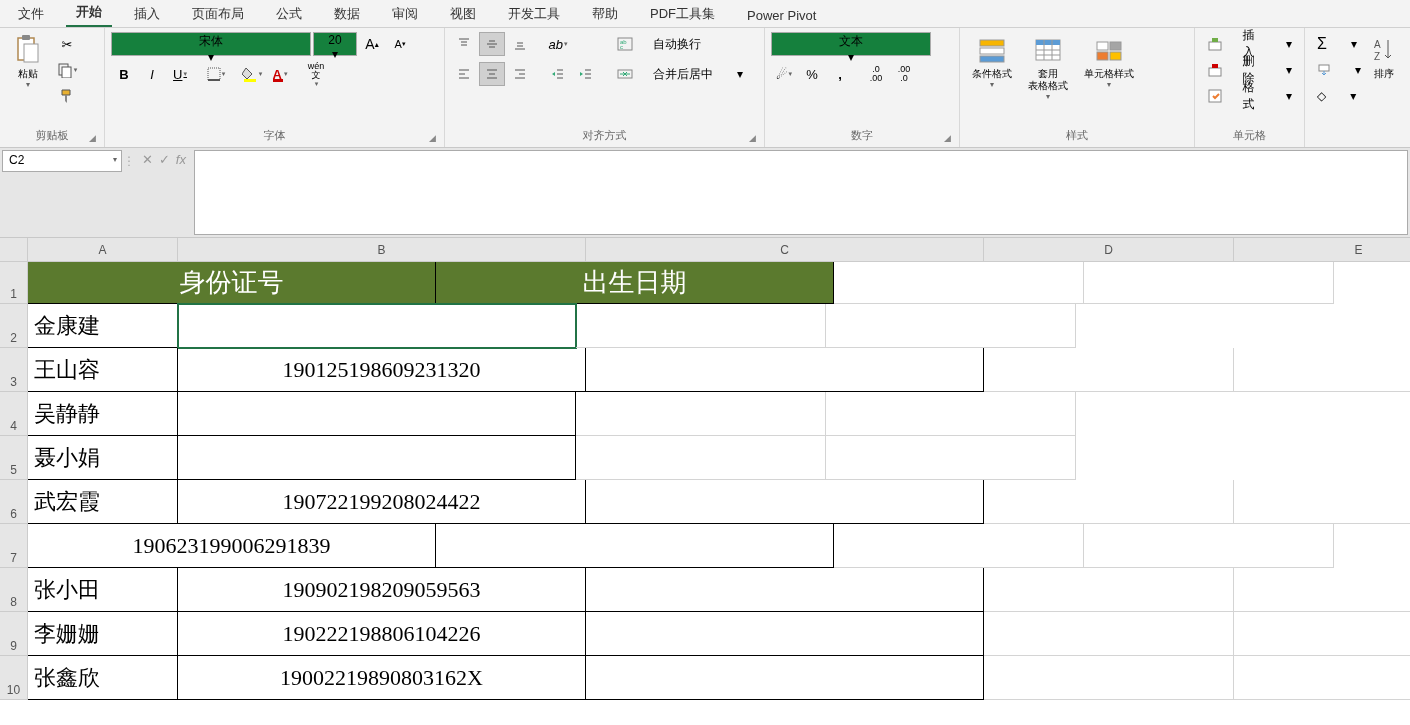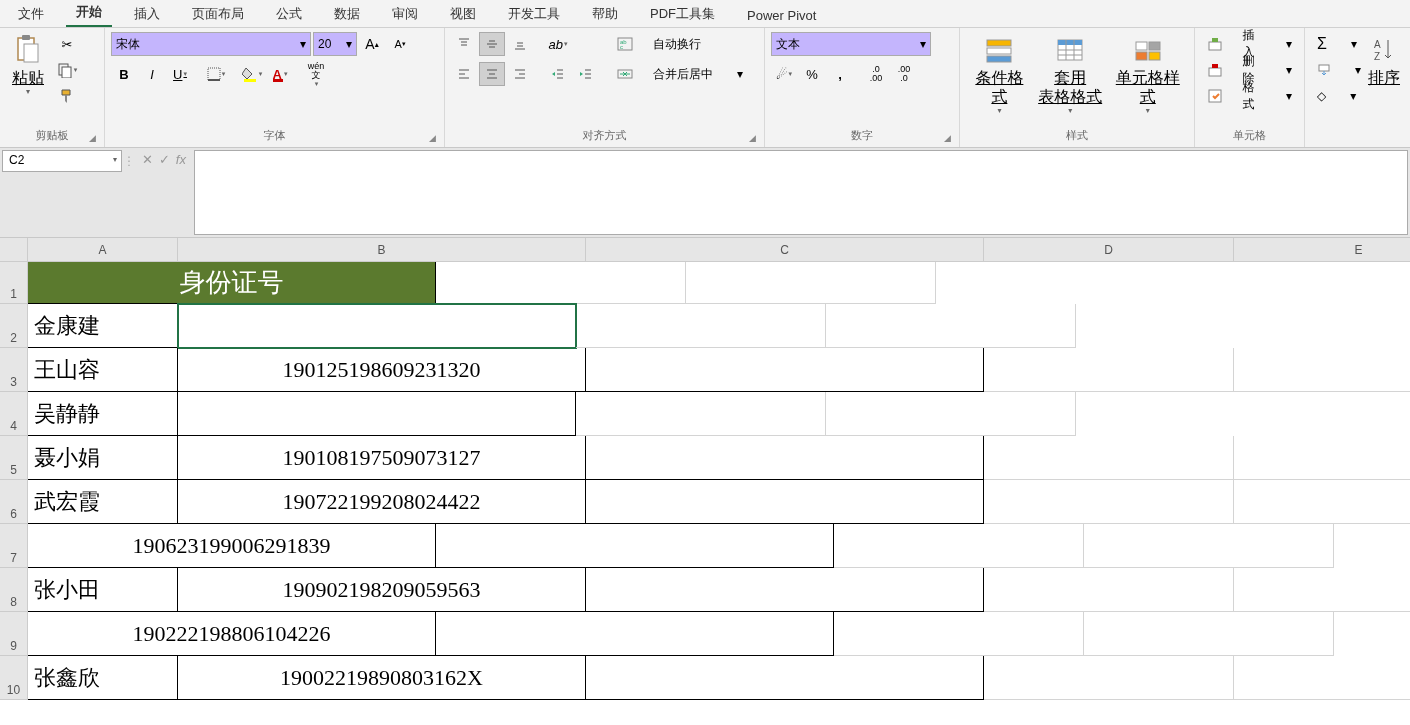--- a/index.html
+++ b/index.html
@@ -12,30 +12,30 @@
 
 
 .ribbon { display: flex; height: 120px; background: #f3f3f3; border-bottom: 1px solid #c8c8c8; }
 .group { display: flex; flex-direction: column; border-right: 1px solid #d8d8d8; padding: 4px 6px 2px 6px; position: relative; }
 .group-body { flex: 1; display: flex; align-items: flex-start; gap: 4px; }
 .group-title { text-align: center; font-size: 11px; color: #666; padding: 2px 0; position: relative; }
 .group-title .launcher { position: absolute; right: 2px; bottom: 2px; font-size: 9px; color: #888; cursor: pointer; }
 
 .bigbtn { display: flex; flex-direction: column; align-items: center; justify-content: center; padding: 2px 6px; cursor: pointer; min-width: 40px; }
 .bigbtn .ico { width: 32px; height: 32px; display: flex; align-items: center; justify-content: center; font-size: 20px; }
-.bigbtn .lbl { font-size: 16px; text-align: center; margin-top: 2px; line-height: 1.2; text-decoration: underline; }
+.bigbtn .lbl { font-size: 10px; text-align: center; margin-top: 2px; line-height: 1.2; }
 .bigbtn .caret { font-size: 8px; color: #666; }
 
 .col { display: flex; flex-direction: column; gap: 2px; }
 .row { display: flex; align-items: center; gap: 2px; }
 .smbtn { width: 26px; height: 24px; display: flex; align-items: center; justify-content: center; cursor: pointer; border: 1px solid transparent; font-size: 13px; }
 .smbtn.active { background: #d0d0d0; border-color: #aaa; }
 .smbtn .caret { font-size: 7px; margin-left: 1px; color: #666; }
 
-.fontbox { height: 24px; border: 1px solid #ababab; background: #c4b5fd; padding: 0 4px; display: flex; align-items: center; justify-content: space-between; font-size: 12px; }
+.fontbox { height: 24px; border: 1px solid #ababab; background: #15803d; padding: 0 4px; display: flex; align-items: center; justify-content: space-between; font-size: 12px; flex-direction: column; }
 .fontname { width: 200px; }
 .fontsize { width: 44px; }
 
 .midbtn { height: 24px; display: flex; align-items: center; padding: 0 6px; cursor: pointer; gap: 20px; font-size: 12px; }
 
 .numfmt { width: 160px; }
 
 
 .fxbar { display: flex; align-items: stretch; height: 90px; border-bottom: 1px solid #c8c8c8; background: #e6e6e6; }
 .namebox { width: 120px; border: 1px solid #ababab; background: #fff; display: flex; align-items: flex-start; padding: 2px 6px; font-size: 12px; margin: 2px; position: relative; height: 22px; }
@@ -453,20 +453,21 @@
       <div class="colhead cA">A</div>
       <div class="colhead cB">B</div>
       <div class="colhead cC">C</div>
       <div class="colhead cD">D</div>
       <div class="colhead cE">E</div>
     </div>
     <div class="cells">
 
       <div class="cellrow">
         <div class="cell hdrcell cB r1">身份证号</div>
+        <div class="cell hdrcell cC r1">出生日期</div>
         <div class="cell emptycell cD r1"></div>
         <div class="cell emptycell cE r1"></div>
       </div>
 
       <div class="cellrow">
         <div class="cell datacell left cA rD">金康建</div>
         <div class="cell datacell center cC rD selected"></div>
         <div class="cell emptycell cD rD"></div>
         <div class="cell emptycell cE rD"></div>
       </div>
@@ -478,21 +479,20 @@
         <div class="cell emptycell cE rD"></div>
       </div>
       <div class="cellrow">
         <div class="cell datacell left cA rD">吴静静</div>
         <div class="cell datacell center cC rD"></div>
         <div class="cell emptycell cD rD"></div>
         <div class="cell emptycell cE rD"></div>
       </div>
       <div class="cellrow">
         <div class="cell datacell left cA rD">聂小娟</div>
-        <div class="cell datacell center cB rD">190108197509073127</div>
         <div class="cell datacell center cC rD"></div>
         <div class="cell emptycell cD rD"></div>
         <div class="cell emptycell cE rD"></div>
       </div>
       <div class="cellrow">
         <div class="cell datacell left cA rD">武宏霞</div>
         <div class="cell datacell center cB rD">190722199208024422</div>
         <div class="cell datacell center cC rD"></div>
         <div class="cell emptycell cD rD"></div>
         <div class="cell emptycell cE rD"></div>
@@ -504,20 +504,21 @@
         <div class="cell emptycell cE rD"></div>
       </div>
       <div class="cellrow">
         <div class="cell datacell left cA rD">张小田</div>
         <div class="cell datacell center cB rD">190902198209059563</div>
         <div class="cell datacell center cC rD"></div>
         <div class="cell emptycell cD rD"></div>
         <div class="cell emptycell cE rD"></div>
       </div>
       <div class="cellrow">
+        <div class="cell datacell left cA rD">李姗姗</div>
         <div class="cell datacell center cB rD">190222198806104226</div>
         <div class="cell datacell center cC rD"></div>
         <div class="cell emptycell cD rD"></div>
         <div class="cell emptycell cE rD"></div>
       </div>
       <div class="cellrow">
         <div class="cell datacell left cA rD">张鑫欣</div>
         <div class="cell datacell center cB rD">19002219890803162X</div>
         <div class="cell datacell center cC rD"></div>
         <div class="cell emptycell cD rD"></div>

